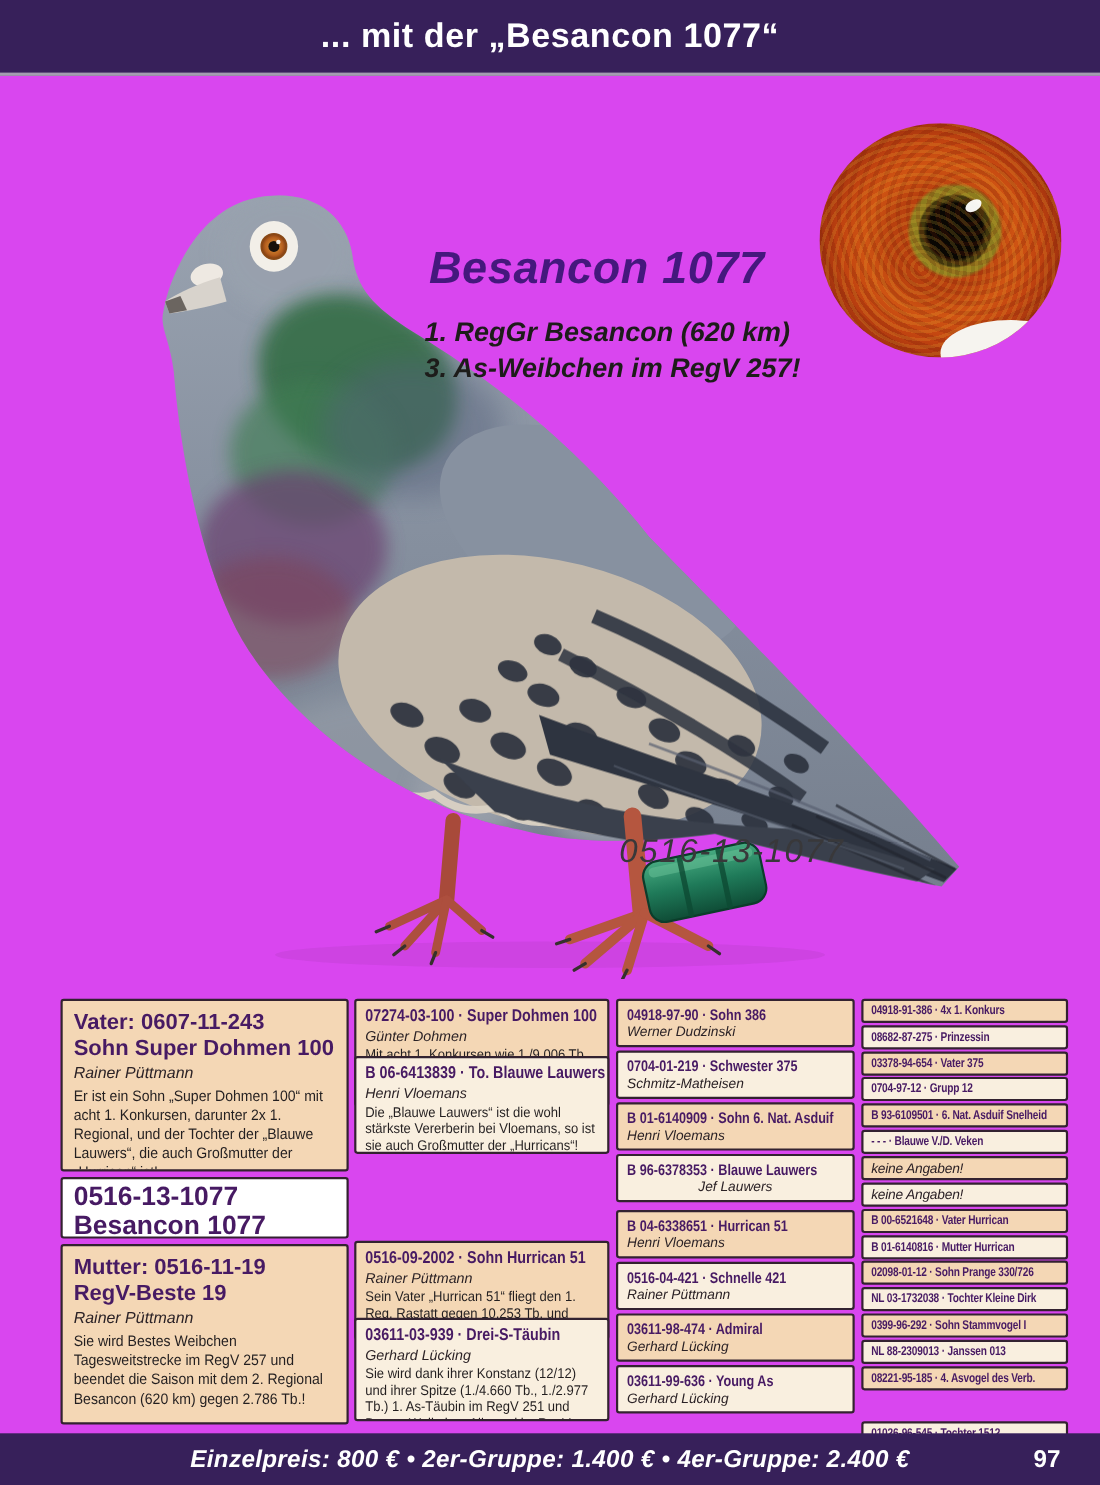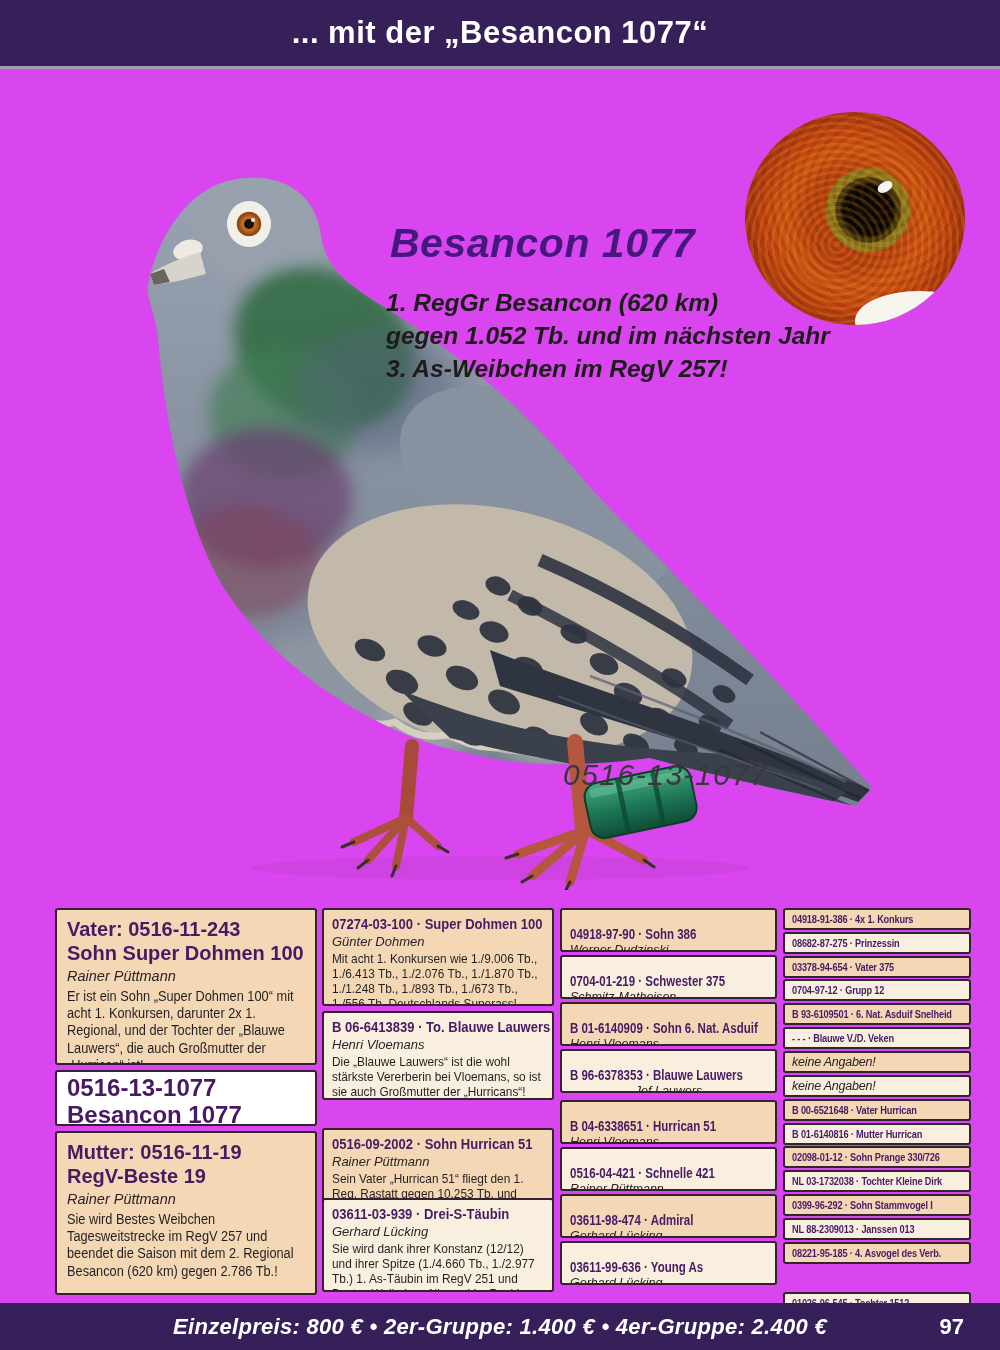--- a/index.html
+++ b/index.html
@@ -54,21 +54,21 @@
   .c1 .breeder{font-size:14.5px;margin:3px 0 4px;}
   .c1 .b-text{font-size:13.8px;line-height:17.2px;}
   .subject .sline{font-size:24px;line-height:27px;font-weight:bold;color:#471a63;}
 
   .c2{left:322px;width:232px;padding:5px 8px;}
   .c2 .b-title{font-size:15.5px;line-height:18px;}
   .c2 .b-title .cx{transform:scaleX(.84);}
   .c2 .breeder{font-size:13px;margin:1px 0 2px;}
   .c2 .b-text{font-size:12.8px;line-height:15px;}
 
-  .c3{left:560px;width:217px;height:44px;padding:16px 8px;}
+  .c3{left:560px;width:217px;height:44px;padding:4px 8px;}
   .c3 .b-title{font-size:14px;line-height:17px;}
   .c3 .b-title .cx{transform:scaleX(.82);}
   .c3 .breeder{font-size:12.5px;}
 
   .c4{left:783px;width:188px;height:22px;padding:0 7px;display:flex;align-items:center;}
   .c4 .b-title{font-size:11.5px;line-height:21px;}
   .c4 .b-title .cx{transform:scaleX(.80);letter-spacing:-.2px;}
   .c4.na .b-title{font-weight:normal;font-style:italic;color:#2b2126;font-size:12.5px;}
   .c4.na .b-title .cx{transform:none;}
 </style>
@@ -212,27 +212,26 @@
   </svg>
 
   <div class="eye">
     <div class="sclera"></div>
     <div class="hl"></div>
   </div>
 
   <div class="hero-title">Besancon 1077</div>
   <div class="hero-sub">
     <div>1. RegGr Besancon (620 km)</div>
-    <div>gegen 1.052 Tb. und im nächsten Jahr</div>
     <div>3. As-Weibchen im RegV 257!</div>
   </div>
   <div class="ring-label">0516-13-1077</div>
 
   <div class="box c1" style="top:908px;height:157px;">
-    <div class="b-title">Vater: 0516-11-243</div>
+    <div class="b-title">Vater: 0607-11-243</div>
     <div class="b-title">Sohn Super Dohmen 100</div>
     <div class="breeder">Rainer Püttmann</div>
     <div class="b-text cb">Er ist ein Sohn „Super Dohmen 100“ mit acht 1. Konkursen, darunter 2x 1. Regional, und der Tochter der „Blauwe Lauwers“, die auch Großmutter der „Hurrican“ ist!</div>
   </div>
 
   <div class="box c1 w subject" style="top:1070px;height:56px;padding-top:2px;">
     <div class="sline">0516-13-1077</div>
     <div class="sline">Besancon 1077</div>
   </div>
 
@@ -241,21 +240,21 @@
     <div class="b-title">RegV-Beste 19</div>
     <div class="breeder">Rainer Püttmann</div>
     <div class="b-text cb">Sie wird Bestes Weibchen Tagesweitstrecke im RegV 257 und beendet die Saison mit dem 2. Regional Besancon (620 km) gegen 2.786 Tb.!</div>
   </div>
 
   <div class="box c2" style="top:908px;height:98px;">
     <div class="b-title"><span class="cx">07274-03-100 · Super Dohmen 100</span></div>
     <div class="breeder">Günter Dohmen</div>
     <div class="b-text cb">Mit acht 1. Konkursen wie 1./9.006 Tb., 1./6.413 Tb., 1./2.076 Tb., 1./1.870 Tb., 1./1.248 Tb., 1./893 Tb., 1./673 Tb., 1./556 Tb. Deutschlands Superass!</div>
   </div>
-  <div class="box c2 l" style="top:1011px;height:89px;">
+  <div class="box c2 l" style="top:960px;height:89px;">
     <div class="b-title"><span class="cx">B 06-6413839 · To. Blauwe Lauwers</span></div>
     <div class="breeder">Henri Vloemans</div>
     <div class="b-text cb">Die „Blauwe Lauwers“ ist die wohl stärkste Vererberin bei Vloemans, so ist sie auch Großmutter der „Hurricans“!</div>
   </div>
   <div class="box c2" style="top:1128px;height:90px;">
     <div class="b-title"><span class="cx">0516-09-2002 · Sohn Hurrican 51</span></div>
     <div class="breeder">Rainer Püttmann</div>
     <div class="b-text cb">Sein Vater „Hurrican 51“ fliegt den 1. Reg. Rastatt gegen 10.253 Tb. und seine Mutter „Schnelle 421“ den 1. Reg. Sezanne gegen 9.078 Tb.!</div>
   </div>
   <div class="box c2 l" style="top:1198px;height:94px;">

